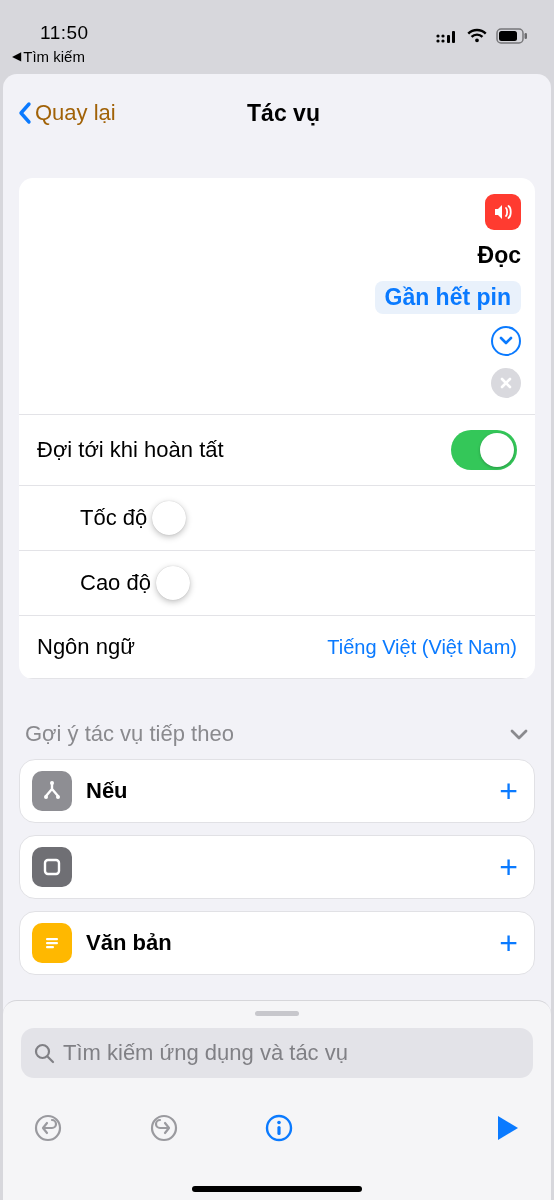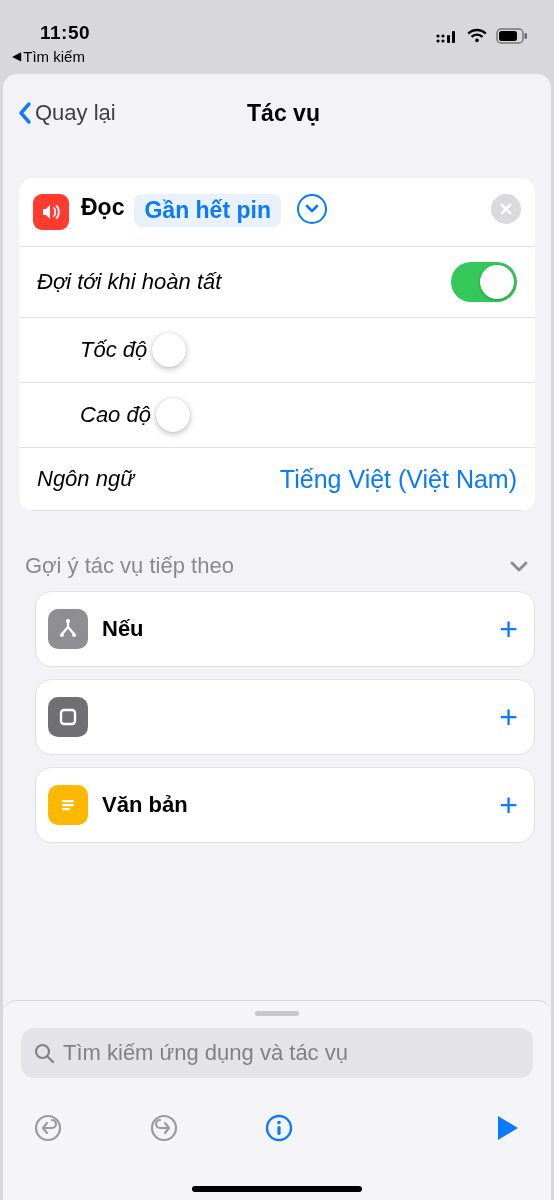--- a/index.html
+++ b/index.html
@@ -1,69 +1,69 @@
 <!DOCTYPE html>
 <html><head>
 <meta charset="utf-8">
 <style>
   * { box-sizing: border-box; margin: 0; padding: 0; -webkit-font-smoothing: antialiased; }
   html, body { width: 554px; height: 1200px; font-family: -apple-system, "SF Pro Text", "Helvetica Neue", Arial, sans-serif; background: #d7d7dc; overflow: hidden; }
   .screen { width: 554px; height: 1200px; background: #d7d7dc; position: relative; }
 
   
   .statusbar { height: 46px; display:flex; align-items:flex-end; justify-content:space-between; padding: 0 26px 2px 40px; }
-  .sb-time { font-size: 19px; font-weight: 700; letter-spacing: .5px; }
+  .sb-time { font-size: 19px; font-weight: 400; letter-spacing: .5px; }
   .sb-icons { display:flex; align-items:center; gap:8px; }
   .sb-back-search { padding-left: 12px; font-size: 15px; color:#000; display:flex; align-items:center; gap:2px; height:20px; }
   .sb-back-search .tri { font-size: 12px; }
 
   
   .page { position:absolute; left:3px; right:3px; top:74px; bottom:0; background:#f2f2f7; border-radius: 14px 14px 0 0; padding-top: 14px; }
 
   
   .nav { height: 50px; display:flex; align-items:center; justify-content:center; position:relative; }
   .nav-title { font-size: 23px; font-weight: 700; color:#000;margin-left:13px; }
-  .nav-back { position:absolute; left:14px; display:flex; align-items:center; gap:2px; color:#404040; font-size: 22px; text-align: right; }
+  .nav-back { position:absolute; left:14px; display:flex; align-items:center; gap:2px; color:#a16207; font-size: 22px; text-align: right; }
   .chev-left { width: 16px; height: 24px; display:inline-block; }
   .chev-left svg { display:block; }
 
   
   .card { margin: 40px 16px 0 16px; background:#fff; border-radius: 14px; overflow:hidden; }
-  .card-head { display:flex; align-items:flex-start; padding: 16px 14px 16px 14px; gap: 12px; }
+  .card-head { display:flex; align-items:flex-end; padding: 16px 14px 16px 14px; gap: 12px; flex-direction: column; }
   .head-icon { width:36px; height:36px; border-radius:9px; background:#ff3b30; display:flex; align-items:center; justify-content:center; }
   .head-icon svg { display:block; }
   .head-label { font-size: 23px; font-weight: 700; color:#000; }
   .head-token { font-size: 23px; font-weight: 600; color:#0a7aff; background:#e9f1fb; border-radius:8px; padding: 3px 10px; margin-left: -2px; }
   .head-expand { width:30px; height:30px; border:2.5px solid #0a7aff; border-radius:50%; display:flex; align-items:center; justify-content:center; margin-left:4px; }
   .head-clear { margin-left:auto; width:30px; height:30px; border-radius:50%; background:#d9d9de; display:flex; align-items:center; justify-content:center; }
 
   .sep { height:1px; background:#e3e3e7; }
 
   .row { display:flex; align-items:center; justify-content:space-between; padding: 15px 18px; min-height:62px; }
-  .row-label { font-size:22px; color:#000;font-style:italic; }
-  .row-value { font-size:25px; color:#0a7aff; text-align:right; }
+  .row-label { font-size:22px; color:#000; }
+  .row-value { font-size:20px; color:#0a7aff; text-align:right; }
 
   
   .toggle { width:66px; height:40px; border-radius:20px; background:#34c759; position:relative; }
   .toggle .knob { position:absolute; width:34px; height:34px; background:#fff; border-radius:50%; right:3px; top:3px; box-shadow: 0 1px 3px rgba(0,0,0,.25); }
 
   
   .slider-row { padding: 15px 18px; }
   .slider-row .row-label { margin-bottom: 0; margin-left: 43px; }
   .slider-wrap { display:flex; align-items:center; gap: 22px; }
   .slider-wrap .row-label { flex: 0 0 auto; }
   .slider { flex:1; height:34px; position:relative; }
   .track { position:absolute; left:0; right:0; top:14px; height:5px; background:#d9d9de; border-radius:3px; }
   .fill { position:absolute; left:0; top:14px; height:5px; background:#0a7aff; border-radius:3px; }
   .thumb { position:absolute; width:34px; height:34px; background:#fff; border-radius:50%; top:0; box-shadow: 0 2px 6px rgba(0,0,0,.25), 0 0 1px rgba(0,0,0,.2); transform: translateX(-50%); }
 
   
   .sug-header { margin: 42px 22px 12px 22px; display:flex; align-items:center; justify-content:space-between; color:#8a8a8e; font-size:22px;gap:45px; }
   .sug-list { margin: 0 16px; display:flex; flex-direction:column; gap:12px; }
-  .sug-item { background:#fff; border:1px solid #e1e1e5; border-radius:16px; height:76px; display:flex; align-items:center; padding: 0 16px 0 12px; gap:14px;margin-left:16px; }
+  .sug-item { background:#fff; border:1px solid #e1e1e5; border-radius:16px; height:64px; display:flex; align-items:center; padding: 0 16px 0 12px; gap:14px; }
   .sug-icon { width:40px; height:40px; border-radius:10px; display:flex; align-items:center; justify-content:center; }
   .sug-icon.gray { background:#8e8e93; }
   .sug-icon.dark { background:#6f6f74; }
   .sug-icon.yellow { background:#ffb800; }
   .sug-label { font-size:22px; font-weight:600; color:#000; }
   .sug-add { margin-left:auto; color:#0a7aff; font-size:32px; font-weight:300; }
 
   
   .sheet { position:absolute; left:0; right:0; bottom:0; background:#f5f5f7; border-top: 1px solid #d6d6da; border-radius: 14px 14px 0 0; padding-top: 10px; height: 200px; }
   .grab { width:44px; height:5px; background:#c7c7cc; border-radius:3px; margin: 0 auto 12px auto; }

